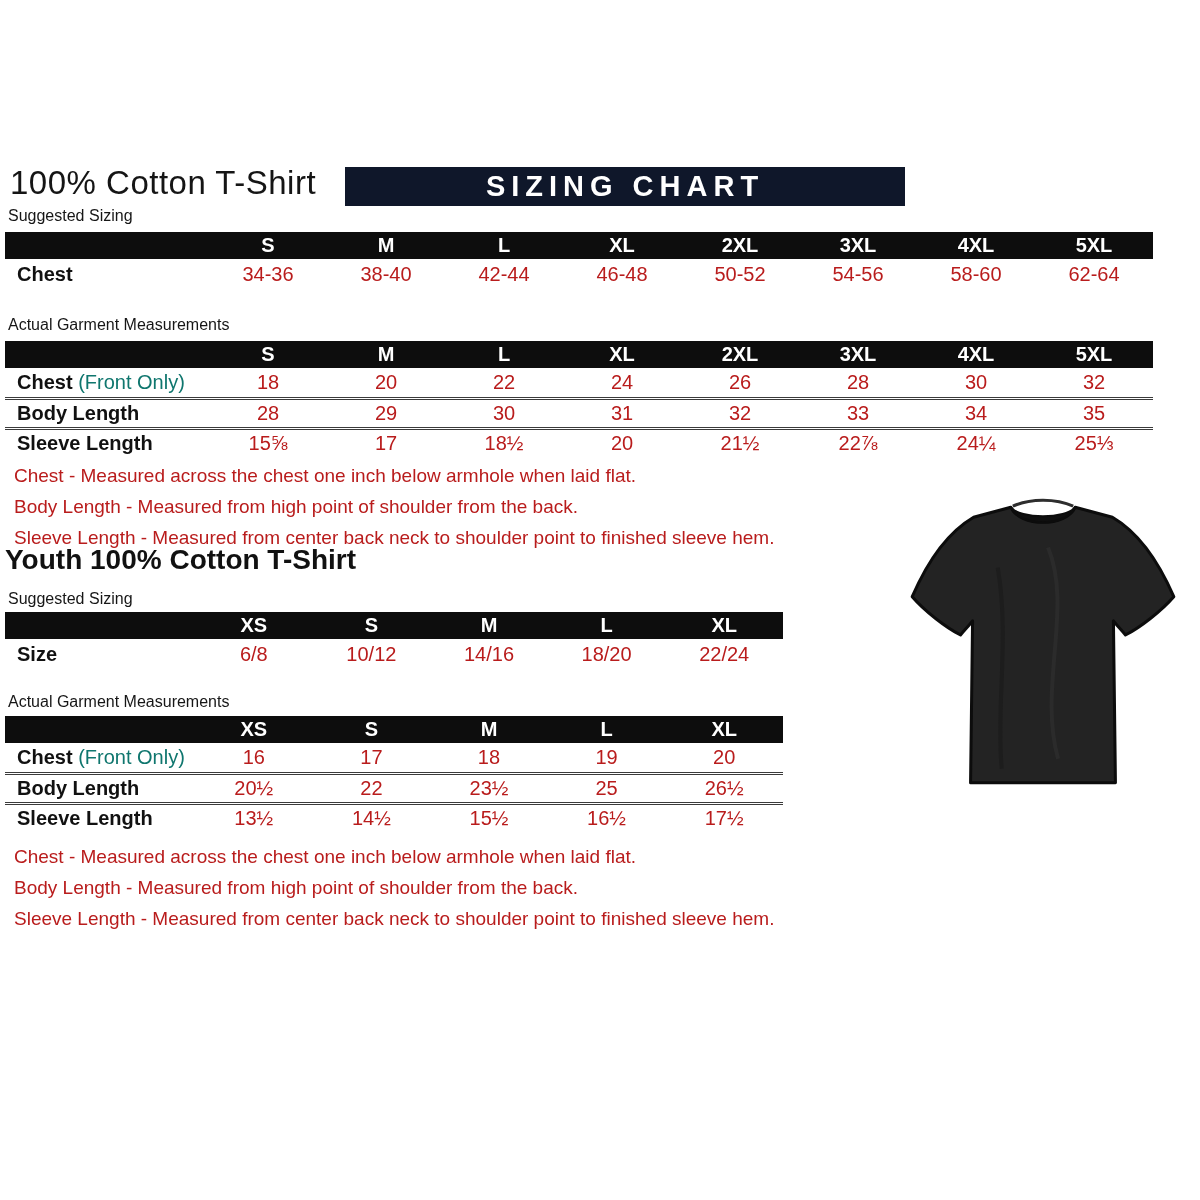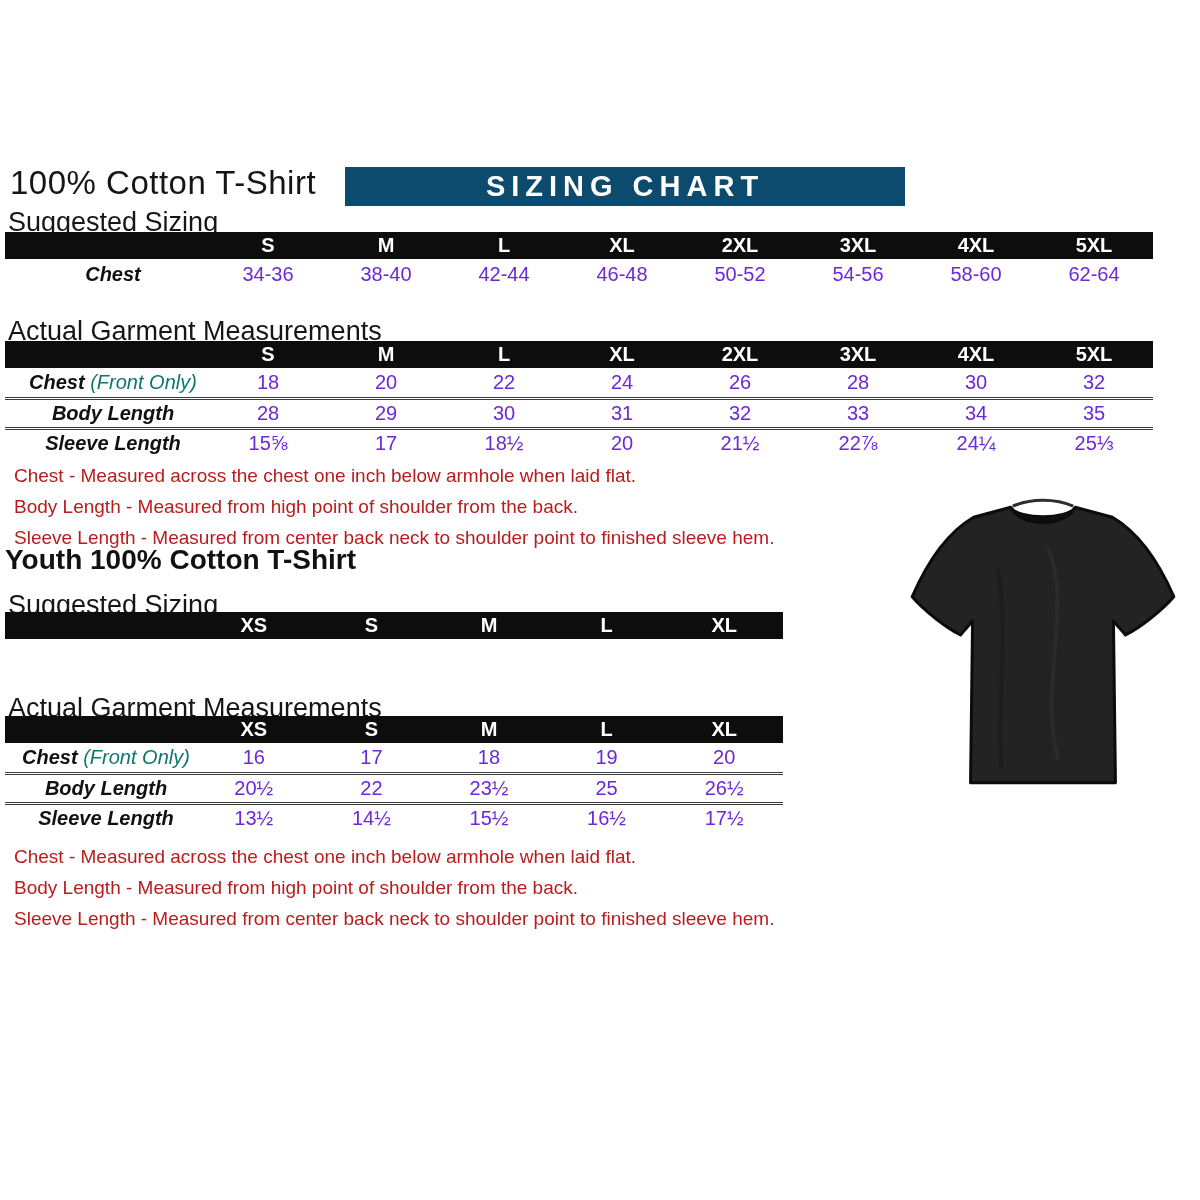--- a/index.html
+++ b/index.html
@@ -15,46 +15,46 @@
   .abs { position: absolute; }
 
   #main-title {
     left: 10px; top: 164px;
     font-size: 33px; font-weight: 400; color: #151515;
     letter-spacing: 0.5px;
     text-align: right;
   }
   #sizing-chart-banner {
     left: 345px; top: 167px; width: 560px; height: 39px;
-    background: #0c4a6e; color: #ffffff;
+    background: #0f172a; color: #ffffff;
     display: flex; align-items: center; justify-content: center;
     font-size: 29px; font-weight: 700; letter-spacing: 6px;
   }
-  .section-label { font-size: 27px; color: #161616; }
+  .section-label { font-size: 16px; color: #161616; }
   #adult-suggested-label { left: 8px; top: 207px; }
   #adult-actual-label   { left: 8px; top: 316px; }
   #youth-suggested-label{ left: 8px; top: 590px; }
   #youth-actual-label   { left: 8px; top: 693px; }
 
   #youth-title {
     left: 5px; top: 544px;
     font-size: 28px; font-weight: 700; color: #111;
   }
 
   table.sz { border-collapse: collapse; table-layout: fixed; }
   .sz th {
     background: #0d0d0d; color: #ffffff;
     font-weight: 700; font-size: 20px;
     height: 27px; padding: 0; text-align: center;
   }
   .sz td {
     font-size: 20px; text-align: center;
-    height: 30px; padding: 0; color: #6d28d9;
-  }
-  .sz .lbl { text-align: center; padding-left: 12px; font-style: italic; }
+    height: 30px; padding: 0; color: #b91c1c;
+  }
+  .sz .lbl { text-align: left; padding-left: 12px; }
   .sz td.lbl { color: #111; }
   .sz td.lbl b { font-weight: 700; }
   .sz td.lbl span { font-weight: 400; color: #0f766e; }
   .sz tr.sep td { border-top: 3px double #3b3b3b; }
 
   #adult-suggested-table { left: 5px; top: 232px; width: 1148px; }
   #adult-actual-table    { left: 5px; top: 341px; width: 1148px; }
   #youth-suggested-table { left: 5px; top: 612px; width: 778px; }
   #youth-actual-table    { left: 5px; top: 716px; width: 778px; }
 
@@ -191,20 +191,28 @@
       <col>
     </colgroup>
   <tbody>
       <tr>
     <th class="lbl"></th>
     <th>XS</th>
     <th>S</th>
     <th>M</th>
     <th>L</th>
     <th>XL</th>
+  </tr>
+  <tr>
+    <td class="lbl"><b>Size</b></td>
+    <td>6/8</td>
+    <td>10/12</td>
+    <td>14/16</td>
+    <td>18/20</td>
+    <td>22/24</td>
   </tr>
 </tbody>
   </table>
 
 <div class="abs section-label" id="youth-actual-label">Actual Garment Measurements</div>
 <table class="abs sz" id="youth-actual-table">
   <colgroup>
       <col style="width:190px">
       <col>
       <col>

